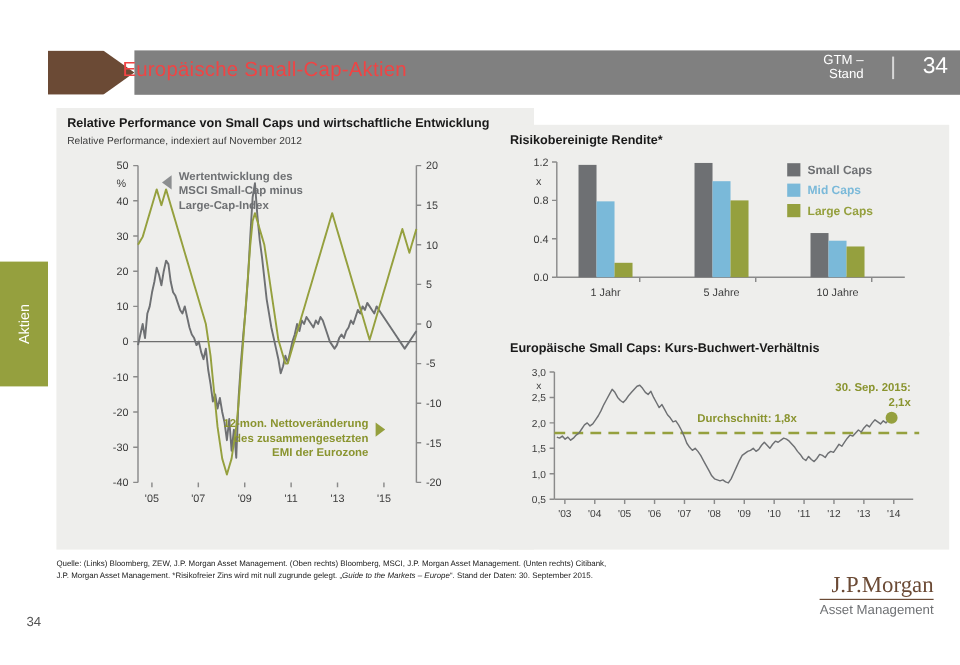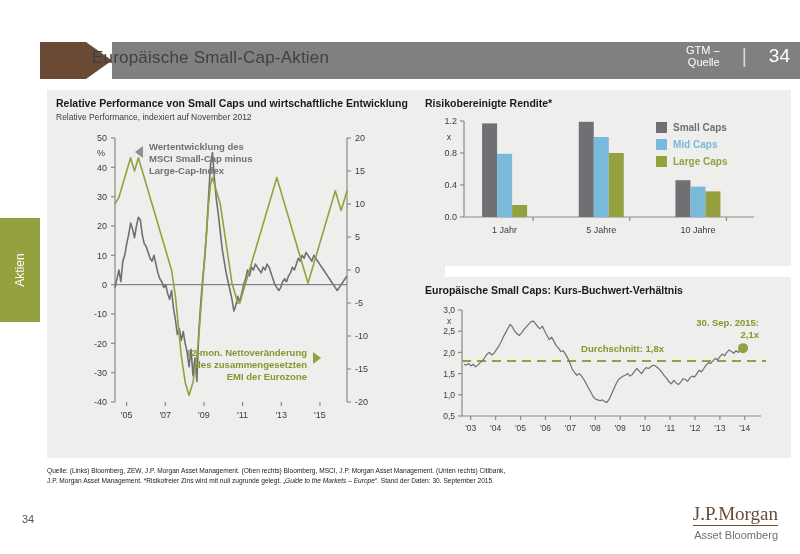--- a/index.html
+++ b/index.html
@@ -4,70 +4,70 @@
 <style>
   html,body{margin:0;padding:0;background:#fff;}
   body{width:800px;height:554px;position:relative;overflow:hidden;
        font-family:"Liberation Sans",sans-serif;color:#000;}
 
   
   .hdr{position:absolute;left:40px;top:42px;width:760px;height:37px;}
   .hdr-arrow{position:absolute;left:0;top:0;width:72px;height:37px;background:#6b4a35;
              clip-path:polygon(0 0,46px 0,72px 50%,46px 100%,0 100%);}
   .hdr-bar{position:absolute;left:72px;top:0;right:0;height:37px;background:#808080;}
-  .hdr-title{position:absolute;left:92px;top:48px;font-size:17px;color:#404040;letter-spacing:.2px;}
+  .hdr-title{position:absolute;left:102px;top:48px;font-size:17px;color:#ef4444;letter-spacing:.2px;}
   .hdr-right{position:absolute;right:10px;top:44px;display:flex;align-items:center;gap:22px;color:#fff;}
   .gtm{font-size:11px;line-height:12px;text-align:right;}
   .gtm-div{font-size:20px;font-weight:300;color:#d8d8d8;}
   .gtm-num{font-size:19px;}
 
   
   .vtab{position:absolute;left:0;top:218px;width:40px;height:104px;background:#95a03e;}
   .vtab span{position:absolute;left:50%;top:50%;transform:translate(-50%,-50%) rotate(-90deg);
              color:#fff;font-size:12px;white-space:nowrap;}
 
   
   .panel{position:absolute;background:#eeeeec;}
   #panel-left{left:47px;top:90px;width:398px;height:368px;}
-  #panel-tr{left:416px;top:90px;width:375px;height:176px;}
+  #panel-tr{left:416px;top:104px;width:375px;height:176px;}
   #panel-br{left:416px;top:277px;width:375px;height:181px;}
 
   .p-title{font-size:10.5px;font-weight:bold;color:#1a1a1a;margin:7px 0 0 9px;}
   .p-sub{font-size:8.5px;color:#3c3c3c;margin:3px 17px 0 9px;}
 
   svg{display:block;}
   .ax{font-size:9px;fill:#3c3c3c;font-family:"Liberation Sans",sans-serif;}
   .ax-sm{font-size:8.5px;fill:#3c3c3c;font-family:"Liberation Sans",sans-serif;}
   .lbl-grey{font-size:9.5px;fill:#6e7073;font-weight:bold;font-family:"Liberation Sans",sans-serif;}
   .lbl-olive{font-size:9.5px;fill:#8a942f;font-weight:bold;font-family:"Liberation Sans",sans-serif;}
   .lg-txt{font-size:10px;font-weight:bold;font-family:"Liberation Sans",sans-serif;}
 
   
   .foot{position:absolute;left:47px;top:466px;width:700px;font-size:6.6px;color:#1a1a1a;line-height:9.5px;}
   .foot i{font-style:italic;}
 
   
   .pg{position:absolute;left:22px;top:513px;font-size:11px;color:#555;}
-  .logo{position:absolute;right:22px;top:503px;text-align:right;}
+  .logo{position:absolute;right:22px;top:477px;text-align:right;}
   .logo .l1{font-family:"Liberation Serif",serif;font-size:19px;color:#6b4a35;
             border-bottom:1px solid #6b4a35;padding-bottom:1px;line-height:21px;}
   .logo .l2{font-size:11px;color:#6e7073;margin-top:3px;}
 </style>
 </head>
 <body>
 
 <div class="hdr">
   <div class="hdr-arrow"></div>
   <div class="hdr-bar"></div>
 </div>
 <div class="hdr-title">Europäische Small-Cap-Aktien</div>
 <div class="hdr-right">
   <div class="gtm">
     <div>GTM –</div>
-    <div>Quelle</div>
+    <div>Stand</div>
   </div>
   <div class="gtm-div">|</div>
   <div class="gtm-num">34</div>
 </div>
 
 <div class="vtab">
   <span>Aktien</span>
 </div>
 
 <div class="panel" id="panel-left">
@@ -231,14 +231,14 @@
 </div>
 
 <div class="foot">
   <div>Quelle: (Links) Bloomberg, ZEW, J.P. Morgan Asset Management. (Oben rechts) Bloomberg, MSCI, J.P. Morgan Asset Management. (Unten rechts) Citibank,</div>
   <div><span>J.P. Morgan Asset Management. *Risikofreier Zins wird mit null zugrunde gelegt. „</span><i>Guide to the Markets – Europe</i><span>“. Stand der Daten: 30. September 2015.</span></div>
 </div>
 
 <div class="pg">34</div>
 <div class="logo">
   <div class="l1">J.P.Morgan</div>
-  <div class="l2">Asset Bloomberg</div>
+  <div class="l2">Asset Management</div>
 </div>
 
 </body></html>

